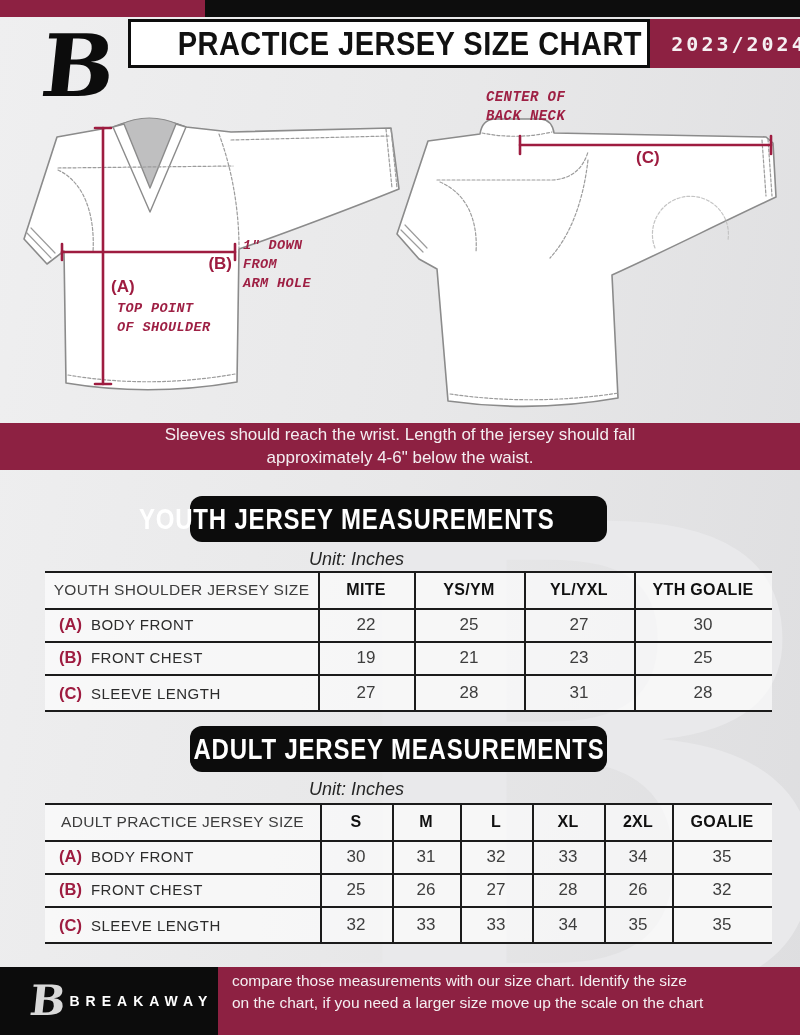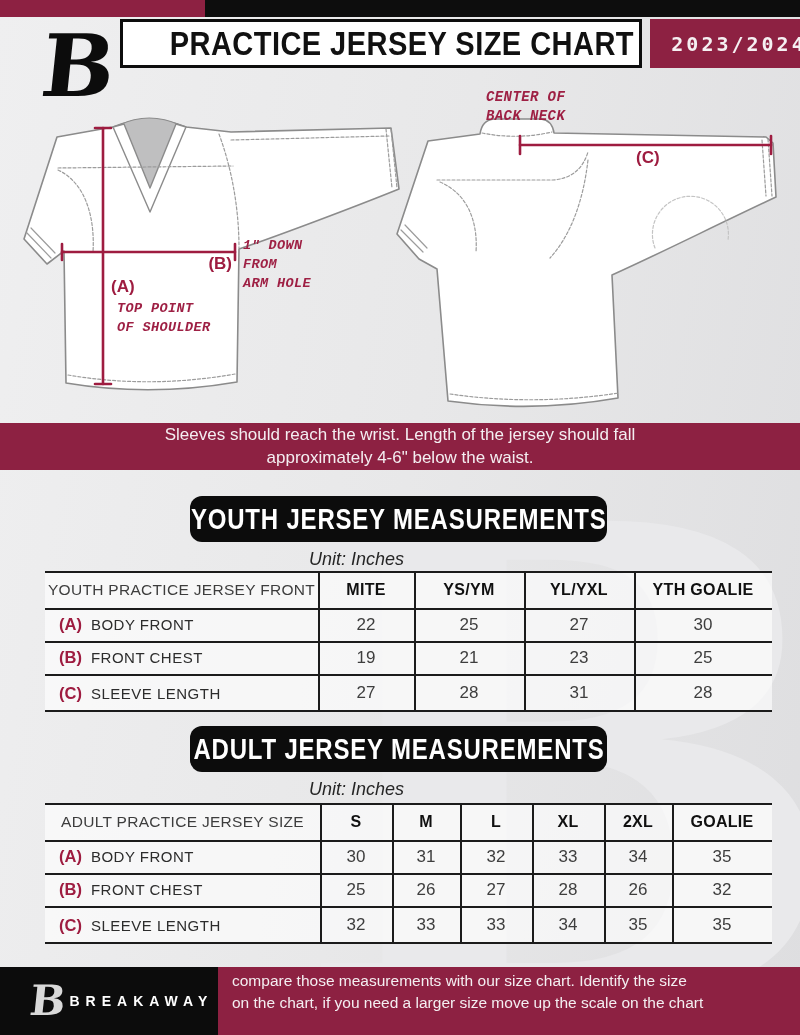--- a/index.html
+++ b/index.html
@@ -6,21 +6,21 @@
   .page{position:relative;width:800px;height:1035px;overflow:hidden;
         background:linear-gradient(100deg,#efeff0 0%,#e8e8e9 50%,#dedee0 100%);
         font-family:"Liberation Sans",sans-serif;}
   .abs{position:absolute;}
   
   .bar-maroon{left:0;top:0;width:205px;height:17px;background:#8d2142;z-index:3;}
   .bar-black{left:205px;top:0;width:595px;height:17px;background:#0d0d0d;z-index:3;}
   .logotop{left:28px;top:20px;width:100px;height:92px;display:flex;align-items:center;justify-content:center;z-index:3;}
   .logotop span{font-family:"DejaVu Serif",serif;font-size:86px;font-weight:bold;line-height:1;
         transform:skewX(-6deg);color:#0c0c0c;}
-  .titleband{left:120px;top:19px;width:522px;height:49px;background:#ffffff;border:3px solid #0d0d0d;
+  .titleband{left:128px;top:19px;width:522px;height:49px;background:#ffffff;border:3px solid #0d0d0d;
         box-sizing:border-box;display:flex;align-items:center;justify-content:center;z-index:4;padding-left:41px;}
   .titleband span{font-size:33px;font-weight:bold;letter-spacing:.5px;transform:scaleX(.88);color:#111;white-space:nowrap;}
   .yearbox{left:650px;top:19px;width:178px;height:49px;background:#8d2142;display:flex;align-items:center;justify-content:center;z-index:4;text-align:center;}
   .yearbox span{font-family:"DejaVu Sans Mono",monospace;font-size:20px;font-weight:bold;letter-spacing:3px;color:#f5f0f2;}
   
   .diagram{left:0;top:0;width:800px;height:420px;z-index:2;}
   .key{color:#9e1c40;font-weight:bold;font-size:17px;z-index:3;}
   .note{color:#9e2044;font-style:italic;font-size:13.5px;line-height:19px;letter-spacing:.4px;font-weight:bold;z-index:3;font-family:Liberation Mono, monospace;}
   
   .banner{left:0;top:423px;width:800px;height:47px;background:#8d2142;display:flex;flex-direction:column;
@@ -149,28 +149,28 @@
     <div>CENTER OF</div>
     <div>BACK NECK</div>
   </div>
   <div class="abs key" style="left:636px;top:148px;">(C)</div>
 
   <div class="abs banner">
     <div>Sleeves should reach the wrist. Length of the jersey should fall</div>
     <div>approximately 4-6" below the waist.</div>
   </div>
 
-  <div class="abs secband" style="top:496px;">
+  <div class="abs secband" style="top:496px;justify-content:flex-end;">
     <span>YOUTH JERSEY MEASUREMENTS</span>
   </div>
   <div class="abs unit" style="top:549px;">Unit: Inches</div>
 
   <div class="sizetable yt">
     <div class="trow">
-      <div class="th th1">YOUTH PRACTICE JERSEY FRONT</div>
+      <div class="th th1">YOUTH SHOULDER JERSEY SIZE</div>
       <div class="th">MITE</div>
       <div class="th">YS/YM</div>
       <div class="th">YL/YXL</div>
       <div class="th">YTH GOALIE</div>
     </div>
     <div class="trow">
       <div class="tl">
         <span class="tkey">(A)</span>
         <span class="tlbl">BODY FRONT</span>
       </div>

